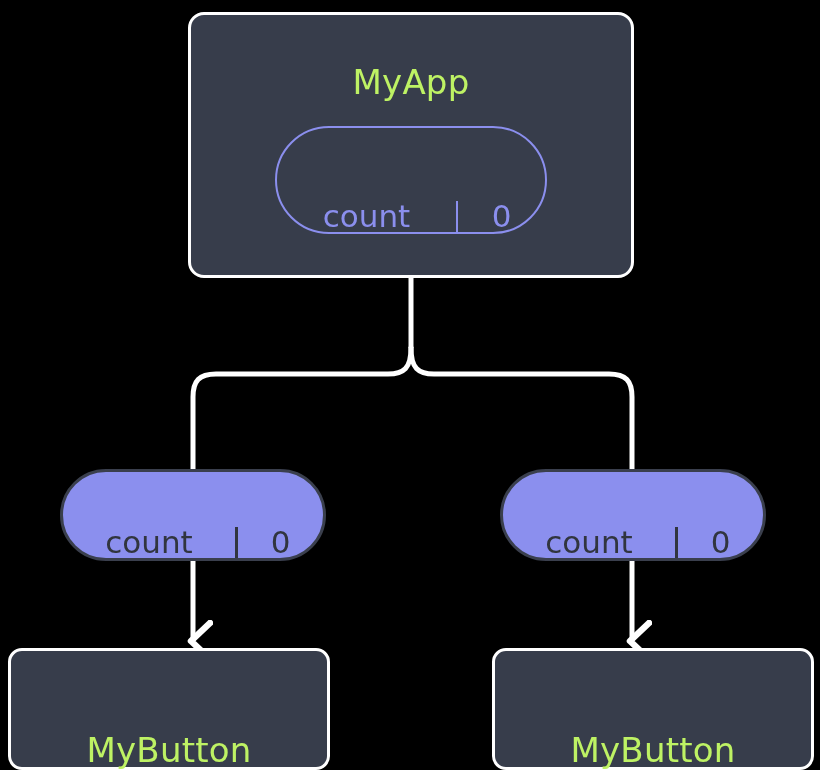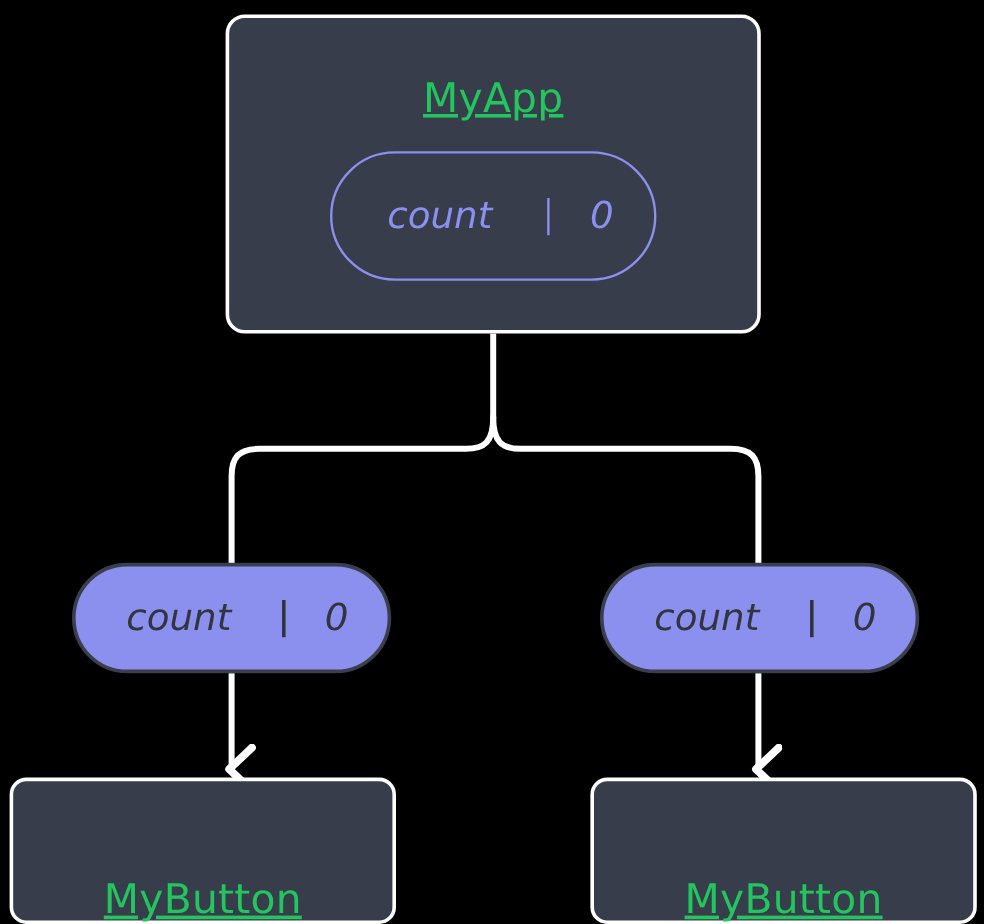--- a/index.html
+++ b/index.html
@@ -31,26 +31,25 @@
     background: #373d4b;
     border: 3px solid #ffffff;
     border-radius: 14px;
     display: flex;
     align-items: center;
     justify-content: flex-end;
     flex-direction: column;
     color: #ffffff;
   }
   .comp-title {
-    color: #22c55e;
+    color: #bef264;
     font-size: 33px;
     font-weight: 400;
     letter-spacing: 0.2px;
     line-height: 1;
-    text-decoration: underline;
   }
 
   
   #app-box {
     left: 188px;
     top: 12px;
     width: 446px;
     height: 266px;
     border-radius: 16px;
     justify-content: flex-start;
@@ -79,24 +78,23 @@
   #btn-box-right .comp-title {
     font-size: 34px;
     margin-top: -6px;
   }
 
   
   .pill {
     position: absolute;
     box-sizing: border-box;
     display: flex;
-    align-items: center;
+    align-items: flex-end;
     border-radius: 999px;
     overflow: hidden;
-    font-style: italic;
   }
   .pill .pill-key,
   .pill .pill-val {
     display: flex;
     align-items: center;
     justify-content: center;
     line-height: 1;
   }
 
   

